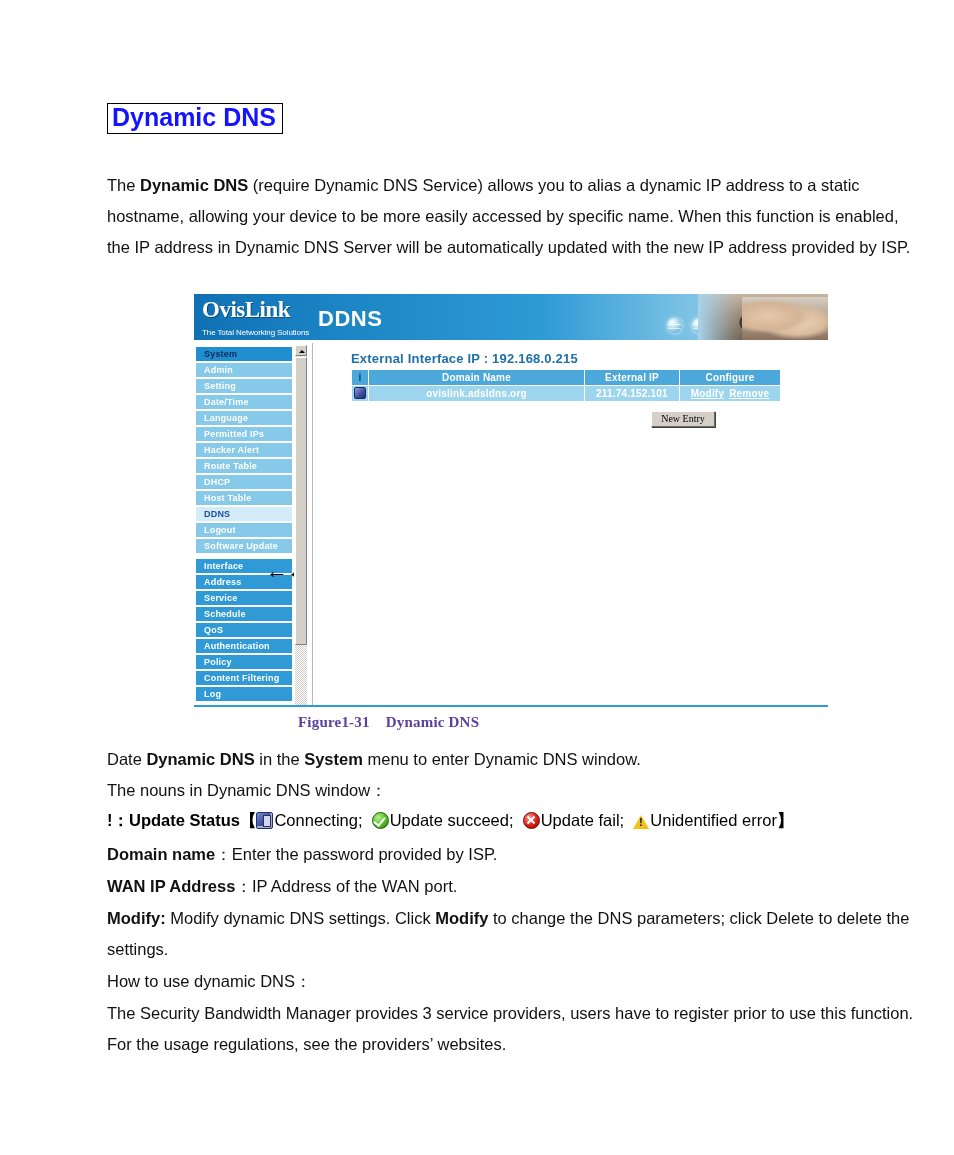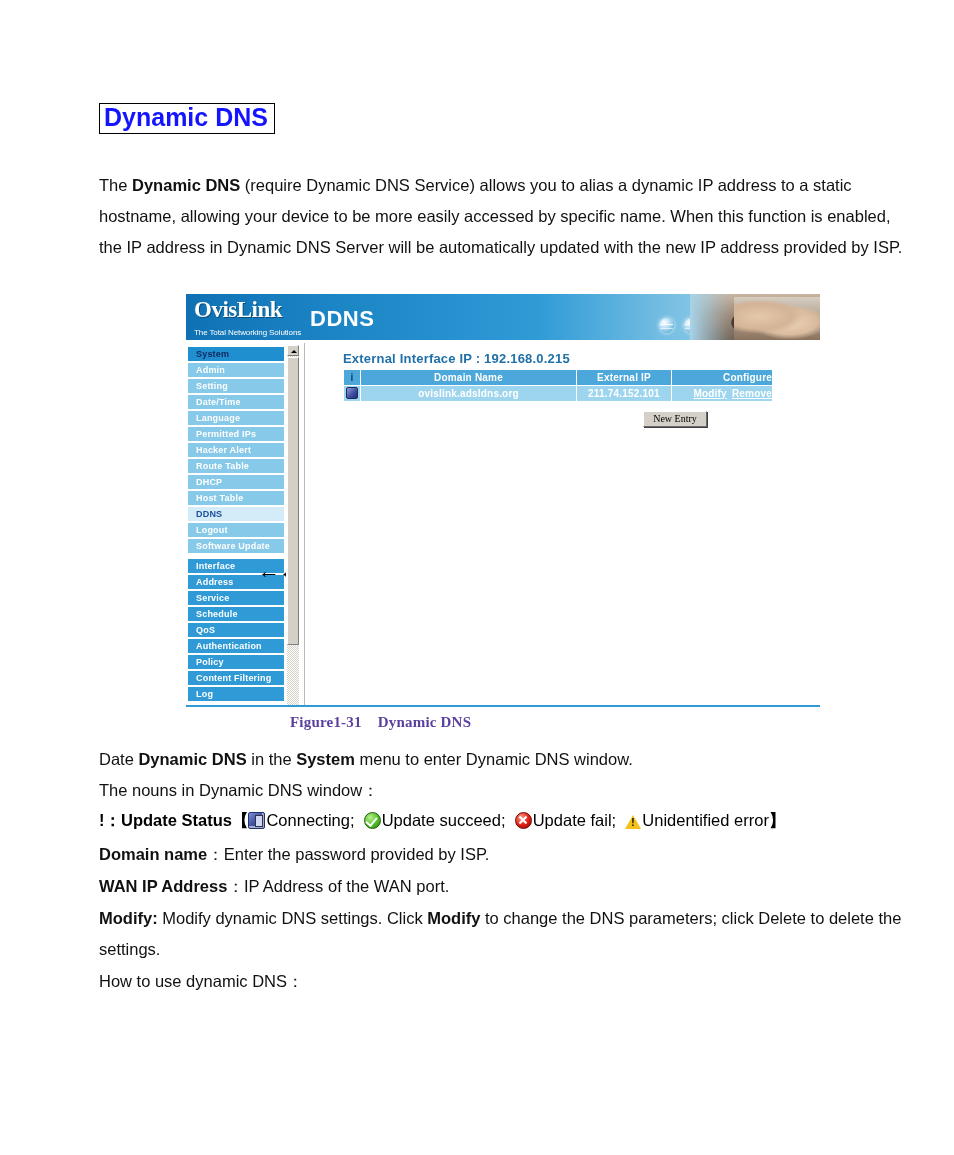--- a/index.html
+++ b/index.html
@@ -11,21 +11,21 @@
     width: 954px;
     height: 1155px;
     position: relative;
     font-family: "Liberation Sans", sans-serif;
     color: #000000;
     overflow: hidden;
   }
 
   .page {
     position: absolute;
-    left: 0; top: 0;
+    left: 8px; top: 0;
     width: 791px;
     height: 1155px;
     background: #fff;
   }
 
   
   .heading-box {
     position: absolute;
     left: 99px;
     top: 103px;
@@ -407,21 +407,21 @@
     font-weight: bold;
     text-align: center;
     color: #ffffff;
     letter-spacing: .2px;
     padding: 0;
   }
   .dns-table th { background: #4ca8da; }
   .dns-table td { background: #9ed5ee; }
   .dns-table th.col-i, .dns-table td.col-i { width: 16px; }
   .dns-table th.col-ext, .dns-table td.col-ext { width: 94px; }
-  .dns-table th.col-cfg, .dns-table td.col-cfg { width: 100px; text-align: right; }
+  .dns-table th.col-cfg, .dns-table td.col-cfg { width: 100px; }
   .dns-table th.col-i { color: #123f72; }
   .status-dot {
     display: inline-block;
     width: 10px; height: 10px;
     vertical-align: -1px;
     border-radius: 2px;
     background: linear-gradient(135deg,#8f9ed8 0%, #3d4c9c 60%, #222f72 100%);
     border: 1px solid #1d2a63;
   }
   .cfg-link {
@@ -575,15 +575,16 @@
   <div class="para" id="p-wan">
     <b>WAN IP Address</b><span>：IP Address of the WAN port.</span>
   </div>
 
   <div class="para" id="p-modify">
     <b>Modify:</b><span> Modify dynamic DNS settings. Click </span><b>Modify</b><span> to change the DNS parameters; click Delete to delete the settings.</span>
   </div>
 
   <div class="para" id="p-howto">How to use dynamic DNS：</div>
 
+  <div class="para" id="p-providers">The Security Bandwidth Manager provides 3 service providers, users have to register prior to use this function.　 For the usage regulations, see the providers’ websites.</div>
 
 
 </div>
 
 </body></html>

